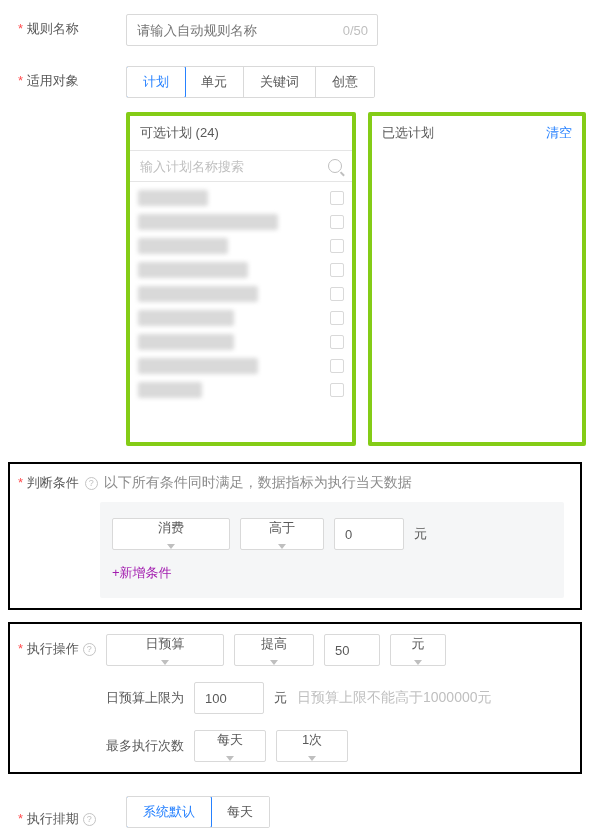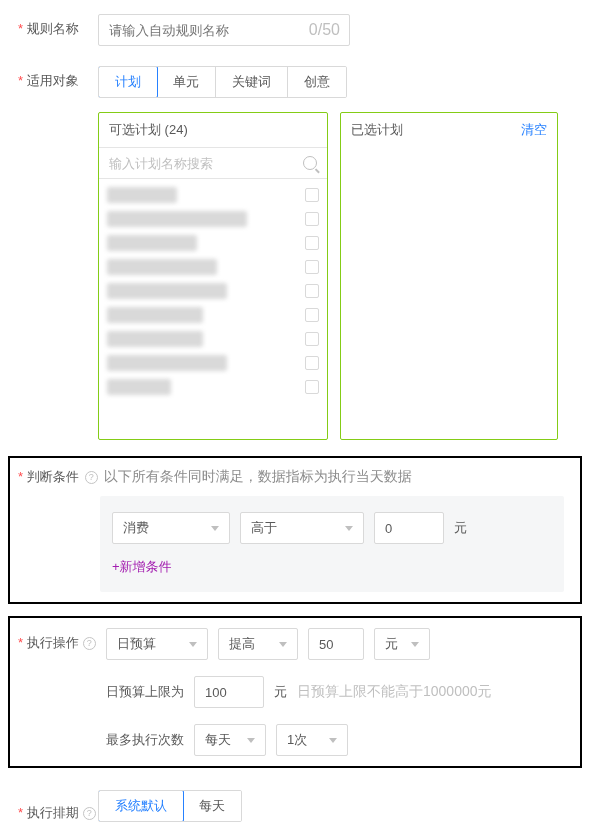--- a/index.html
+++ b/index.html
@@ -9,20 +9,21 @@
       color: #595959;
       background: #fff;
       width: 590px;
       padding: 8px 0 20px 0;
     }
     .form-row {
       display: flex;
       align-items: flex-start;
       padding: 6px 0 6px 18px;
       margin-bottom: 8px;
+      gap: 28px;
     }
     .label {
       width: 80px;
       flex-shrink: 0;
       color: #595959;
       padding-top: 6px;
     }
     .required::before {
       content: "* ";
       color: #ff4d4f;
@@ -36,21 +37,21 @@
       width: 252px;
       position: relative;
     }
     .input-wrap { position: relative; display: inline-block; }
     .counter {
       position: absolute;
       right: 10px;
       top: 50%;
       transform: translateY(-50%);
       color: #bfbfbf;
-      font-size: 16px;
+      font-size: 13px;
     }
     .seg-group {
       display: flex;
       border: 1px solid #d9d9d9;
       border-radius: 2px;
       overflow: hidden;
       width: fit-content;
     }
     .seg {
       padding: 6px 16px;
@@ -68,21 +69,21 @@
       z-index: 1;
       position: relative;
     }
     .dual-panel {
       display: flex;
       gap: 12px;
       margin-top: 14px;
       width: 460px;
     }
     .panel {
-      border: 1px solid #84cc16;
+      border: 4px solid #84cc16;
       border-radius: 2px;
       background: #fff;
       flex-shrink: 0;
     }
     .panel-left { width: 230px; }
     .panel-right { width: 218px; }
     .panel-head {
       padding: 8px 10px;
       display: flex;
       justify-content: space-between;
@@ -187,20 +188,21 @@
       height: 32px;
       background: #fff;
       border: 1px solid #d9d9d9;
       border-radius: 2px;
       display: flex;
       align-items: center;
       justify-content: space-between;
       padding: 0 10px;
       color: #595959;
       cursor: pointer;
+      flex-direction: column;
     }
     .caret {
       width: 0; height: 0;
       border-left: 4px solid transparent;
       border-right: 4px solid transparent;
       border-top: 5px solid #bfbfbf;
     }
     .num-input {
       height: 32px;
       border: 1px solid #d9d9d9;
@@ -314,21 +316,21 @@
     <span class="required">判断条件</span>
     <span class="help-ico">?</span>
     <span class="hint">以下所有条件同时满足，数据指标为执行当天数据</span>
   </div>
   <div class="cond-box">
     <div class="cond-row">
       <div class="select" style="width:118px">
         <span>消费</span>
         <span class="caret"></span>
       </div>
-      <div class="select" style="width:124px">
+      <div class="select" style="width:84px">
         <span>高于</span>
         <span class="caret"></span>
       </div>
       <div class="num-input">
         <span>0</span>
       </div>
       <span class="unit">元</span>
     </div>
     
     <div class="add-link">+新增条件</div>
@@ -336,21 +338,21 @@
 </div>
 
 <div class="red-box">
   <div style="display:flex; align-items:flex-start; gap:6px;">
     <div style="display:flex; align-items:center; gap:4px; width:82px; flex-shrink:0; padding-top:6px;">
       <span class="required">执行操作</span>
       <span class="help-ico">?</span>
     </div>
     <div style="flex:1;">
       <div class="op-row">
-        <div class="select" style="width:102px">
+        <div class="select" style="width:118px">
           <span>日预算</span>
           <span class="caret"></span>
         </div>
         <div class="select" style="width:80px">
           <span>提高</span>
           <span class="caret"></span>
         </div>
         <div class="num-input" style="width:56px">
           <span>50</span>
         </div>

